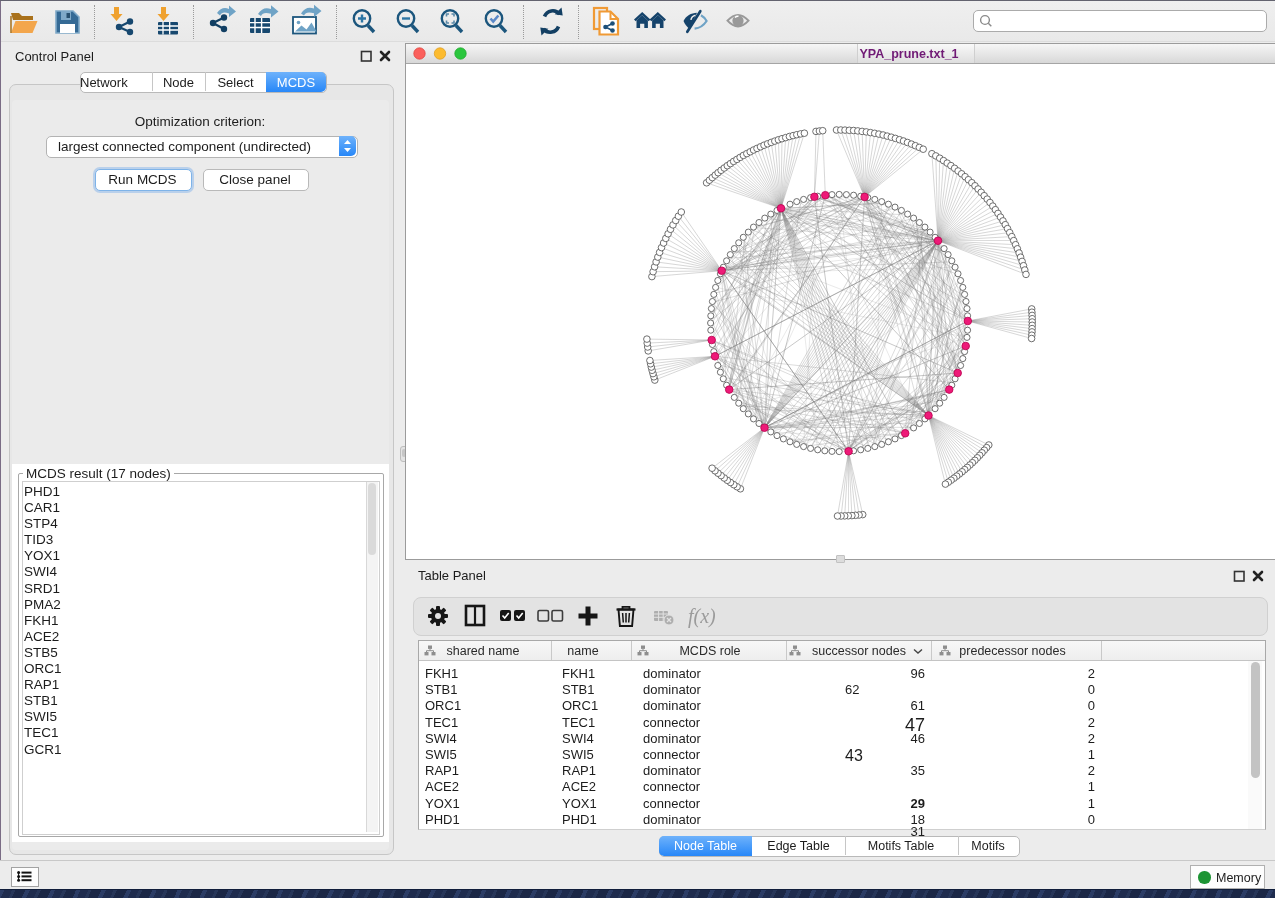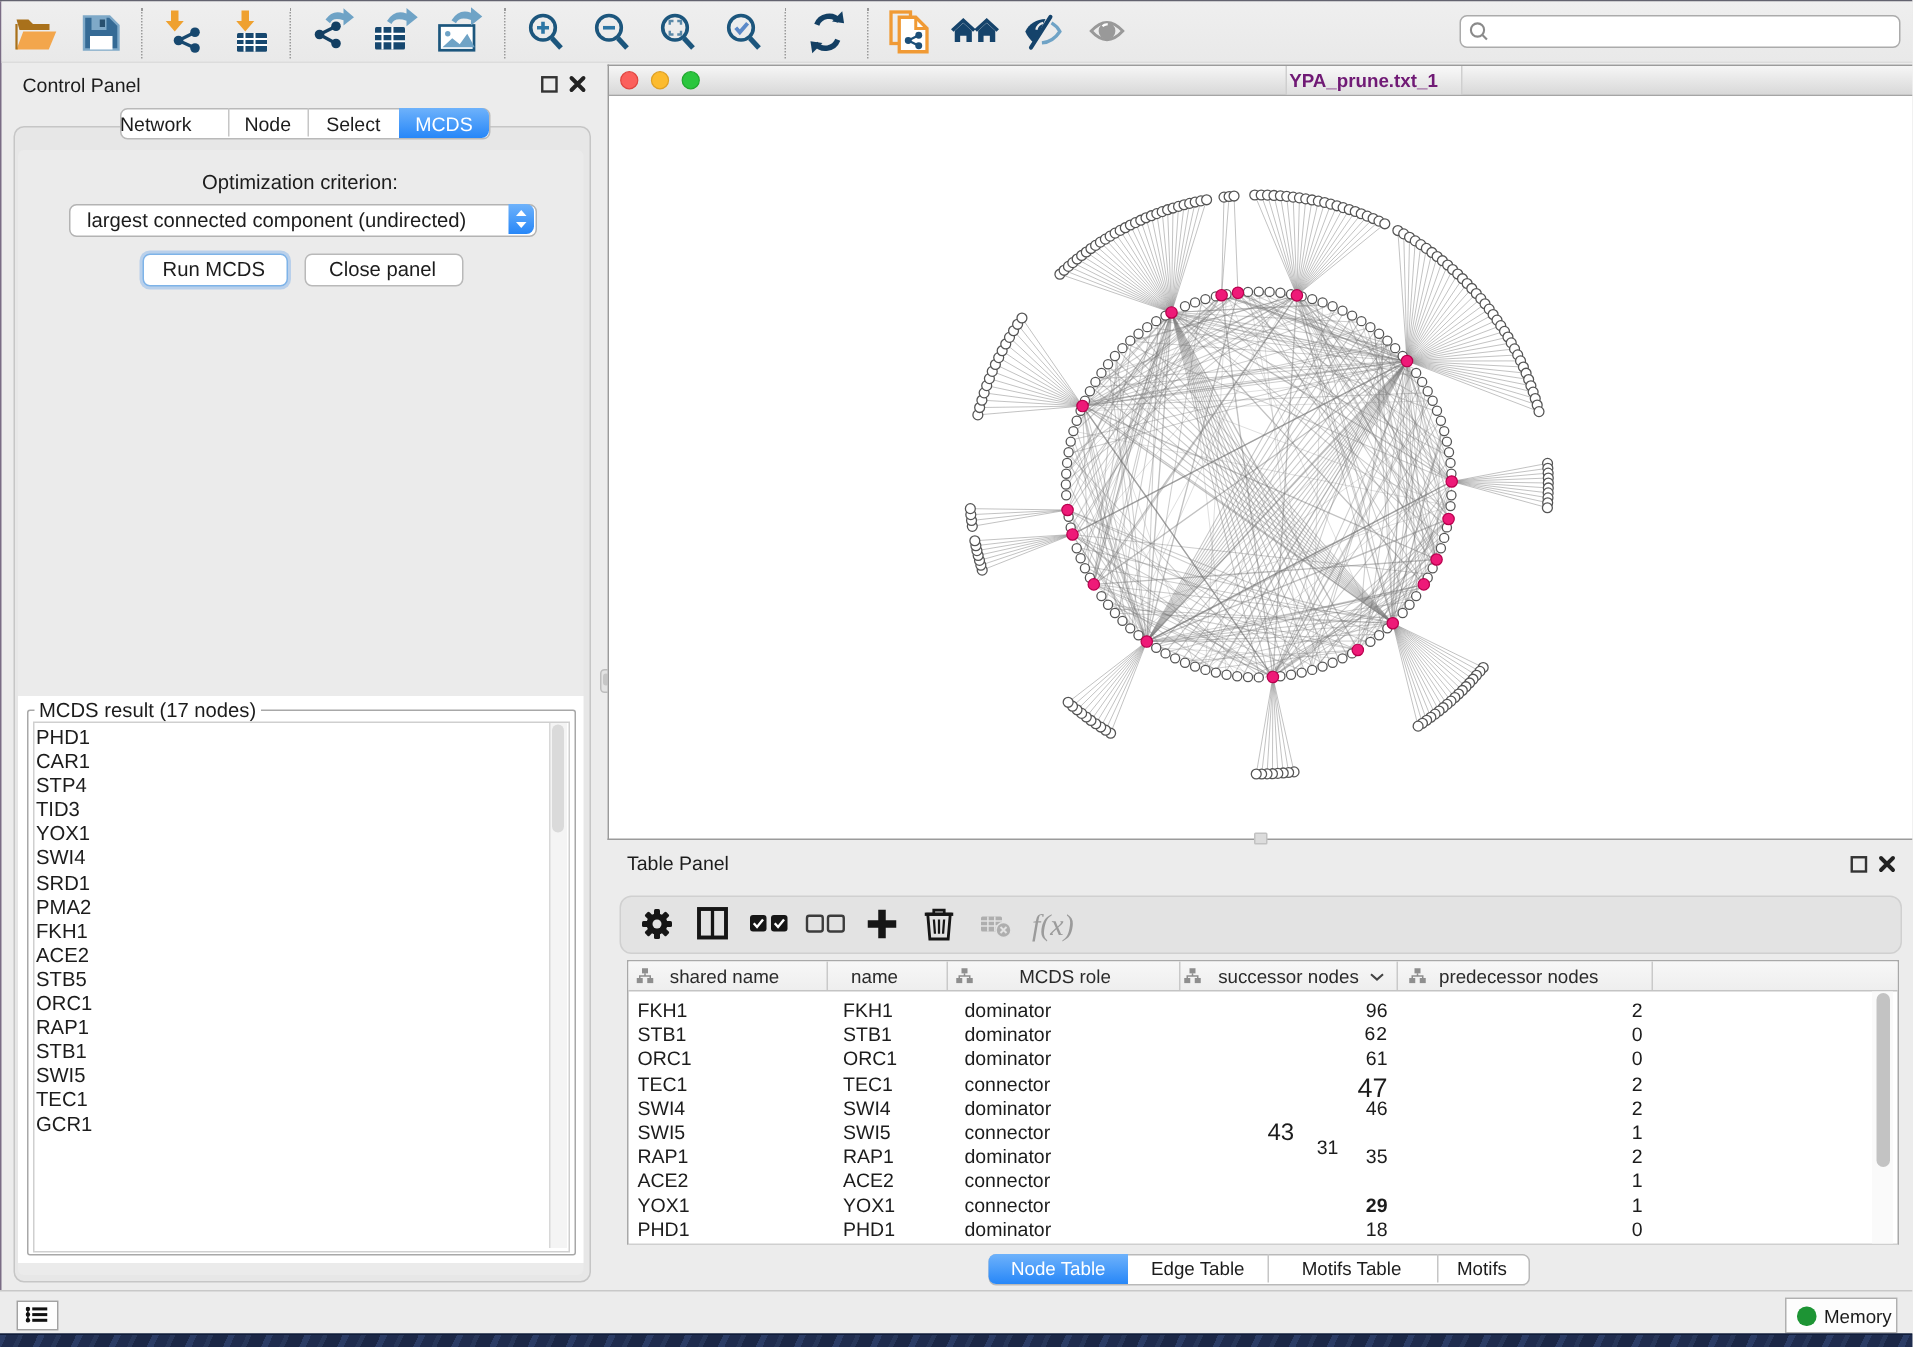--- a/index.html
+++ b/index.html
@@ -1075,21 +1075,21 @@
     <path d="M6 3.9 v1.8 M2.5 7 v-1.3 h7 V7" fill="none" stroke="#8e8e8e" stroke-width="1"></path>
   </svg>
 <div class="txt" style="left:425px;top:666.0px;font-size:13px;">FKH1</div>
 <div class="txt" style="left:562px;top:666.0px;font-size:13px;">FKH1</div>
 <div class="txt" style="left:643px;top:666.0px;font-size:13px;">dominator</div>
 <div class="txt" style="left:845px;top:666.0px;width:80px;text-align:right;font-size:13px;">96</div>
 <div class="txt" style="left:1015px;top:666.0px;width:80px;text-align:right;font-size:13px;">2</div>
 <div class="txt" style="left:425px;top:682.2px;font-size:13px;">STB1</div>
 <div class="txt" style="left:562px;top:682.2px;font-size:13px;">STB1</div>
 <div class="txt" style="left:643px;top:682.2px;font-size:13px;">dominator</div>
-<div class="txt" style="left:845px;top:682.2px;width:80px;text-align:right;font-size:13px;font-family:Liberation Mono, monospace;">62</div>
+<div class="txt" style="left:845px;top:682.2px;width:80px;text-align:left;font-size:13px;">62</div>
 <div class="txt" style="left:1015px;top:682.2px;width:80px;text-align:right;font-size:13px;">0</div>
 <div class="txt" style="left:425px;top:698.4px;font-size:13px;">ORC1</div>
 <div class="txt" style="left:562px;top:698.4px;font-size:13px;">ORC1</div>
 <div class="txt" style="left:643px;top:698.4px;font-size:13px;">dominator</div>
 <div class="txt" style="left:845px;top:698.4px;width:80px;text-align:right;font-size:13px;">61</div>
 <div class="txt" style="left:1015px;top:698.4px;width:80px;text-align:right;font-size:13px;">0</div>
 <div class="txt" style="left:425px;top:714.6px;font-size:13px;">TEC1</div>
 <div class="txt" style="left:562px;top:714.6px;font-size:13px;">TEC1</div>
 <div class="txt" style="left:643px;top:714.6px;font-size:13px;">connector</div>
 <div class="txt" style="left:845px;top:714.6px;width:80px;text-align:right;font-size:18px;">47</div>
@@ -1105,21 +1105,21 @@
 <div class="txt" style="left:845px;top:747.0px;width:80px;font-size:16px;">43</div>
 <div class="txt" style="left:1015px;top:747.0px;width:80px;text-align:right;font-size:13px;">1</div>
 <div class="txt" style="left:425px;top:763.2px;font-size:13px;">RAP1</div>
 <div class="txt" style="left:562px;top:763.2px;font-size:13px;">RAP1</div>
 <div class="txt" style="left:643px;top:763.2px;font-size:13px;">dominator</div>
 <div class="txt" style="left:845px;top:763.2px;width:80px;text-align:right;font-size:13px;">35</div>
 <div class="txt" style="left:1015px;top:763.2px;width:80px;text-align:right;font-size:13px;">2</div>
 <div class="txt" style="left:425px;top:779.4px;font-size:13px;">ACE2</div>
 <div class="txt" style="left:562px;top:779.4px;font-size:13px;">ACE2</div>
 <div class="txt" style="left:643px;top:779.4px;font-size:13px;">connector</div>
-<div class="txt" style="left:845px;top:757px;width:80px;text-align:center;font-size:13px;">31</div>
+<div class="txt" style="left:845px;top:824px;width:80px;text-align:right;font-size:13px;">31</div>
 <div class="txt" style="left:1015px;top:779.4px;width:80px;text-align:right;font-size:13px;">1</div>
 <div class="txt" style="left:425px;top:795.6px;font-size:13px;">YOX1</div>
 <div class="txt" style="left:562px;top:795.6px;font-size:13px;">YOX1</div>
 <div class="txt" style="left:643px;top:795.6px;font-size:13px;">connector</div>
 <div class="txt" style="left:845px;top:795.6px;width:80px;text-align:right;font-size:13px;font-weight:bold;">29</div>
 <div class="txt" style="left:1015px;top:795.6px;width:80px;text-align:right;font-size:13px;">1</div>
 <div class="txt" style="left:425px;top:811.8px;font-size:13px;">PHD1</div>
 <div class="txt" style="left:562px;top:811.8px;font-size:13px;">PHD1</div>
 <div class="txt" style="left:643px;top:811.8px;font-size:13px;">dominator</div>
 <div class="txt" style="left:845px;top:811.8px;width:80px;text-align:right;font-size:13px;">18</div>

